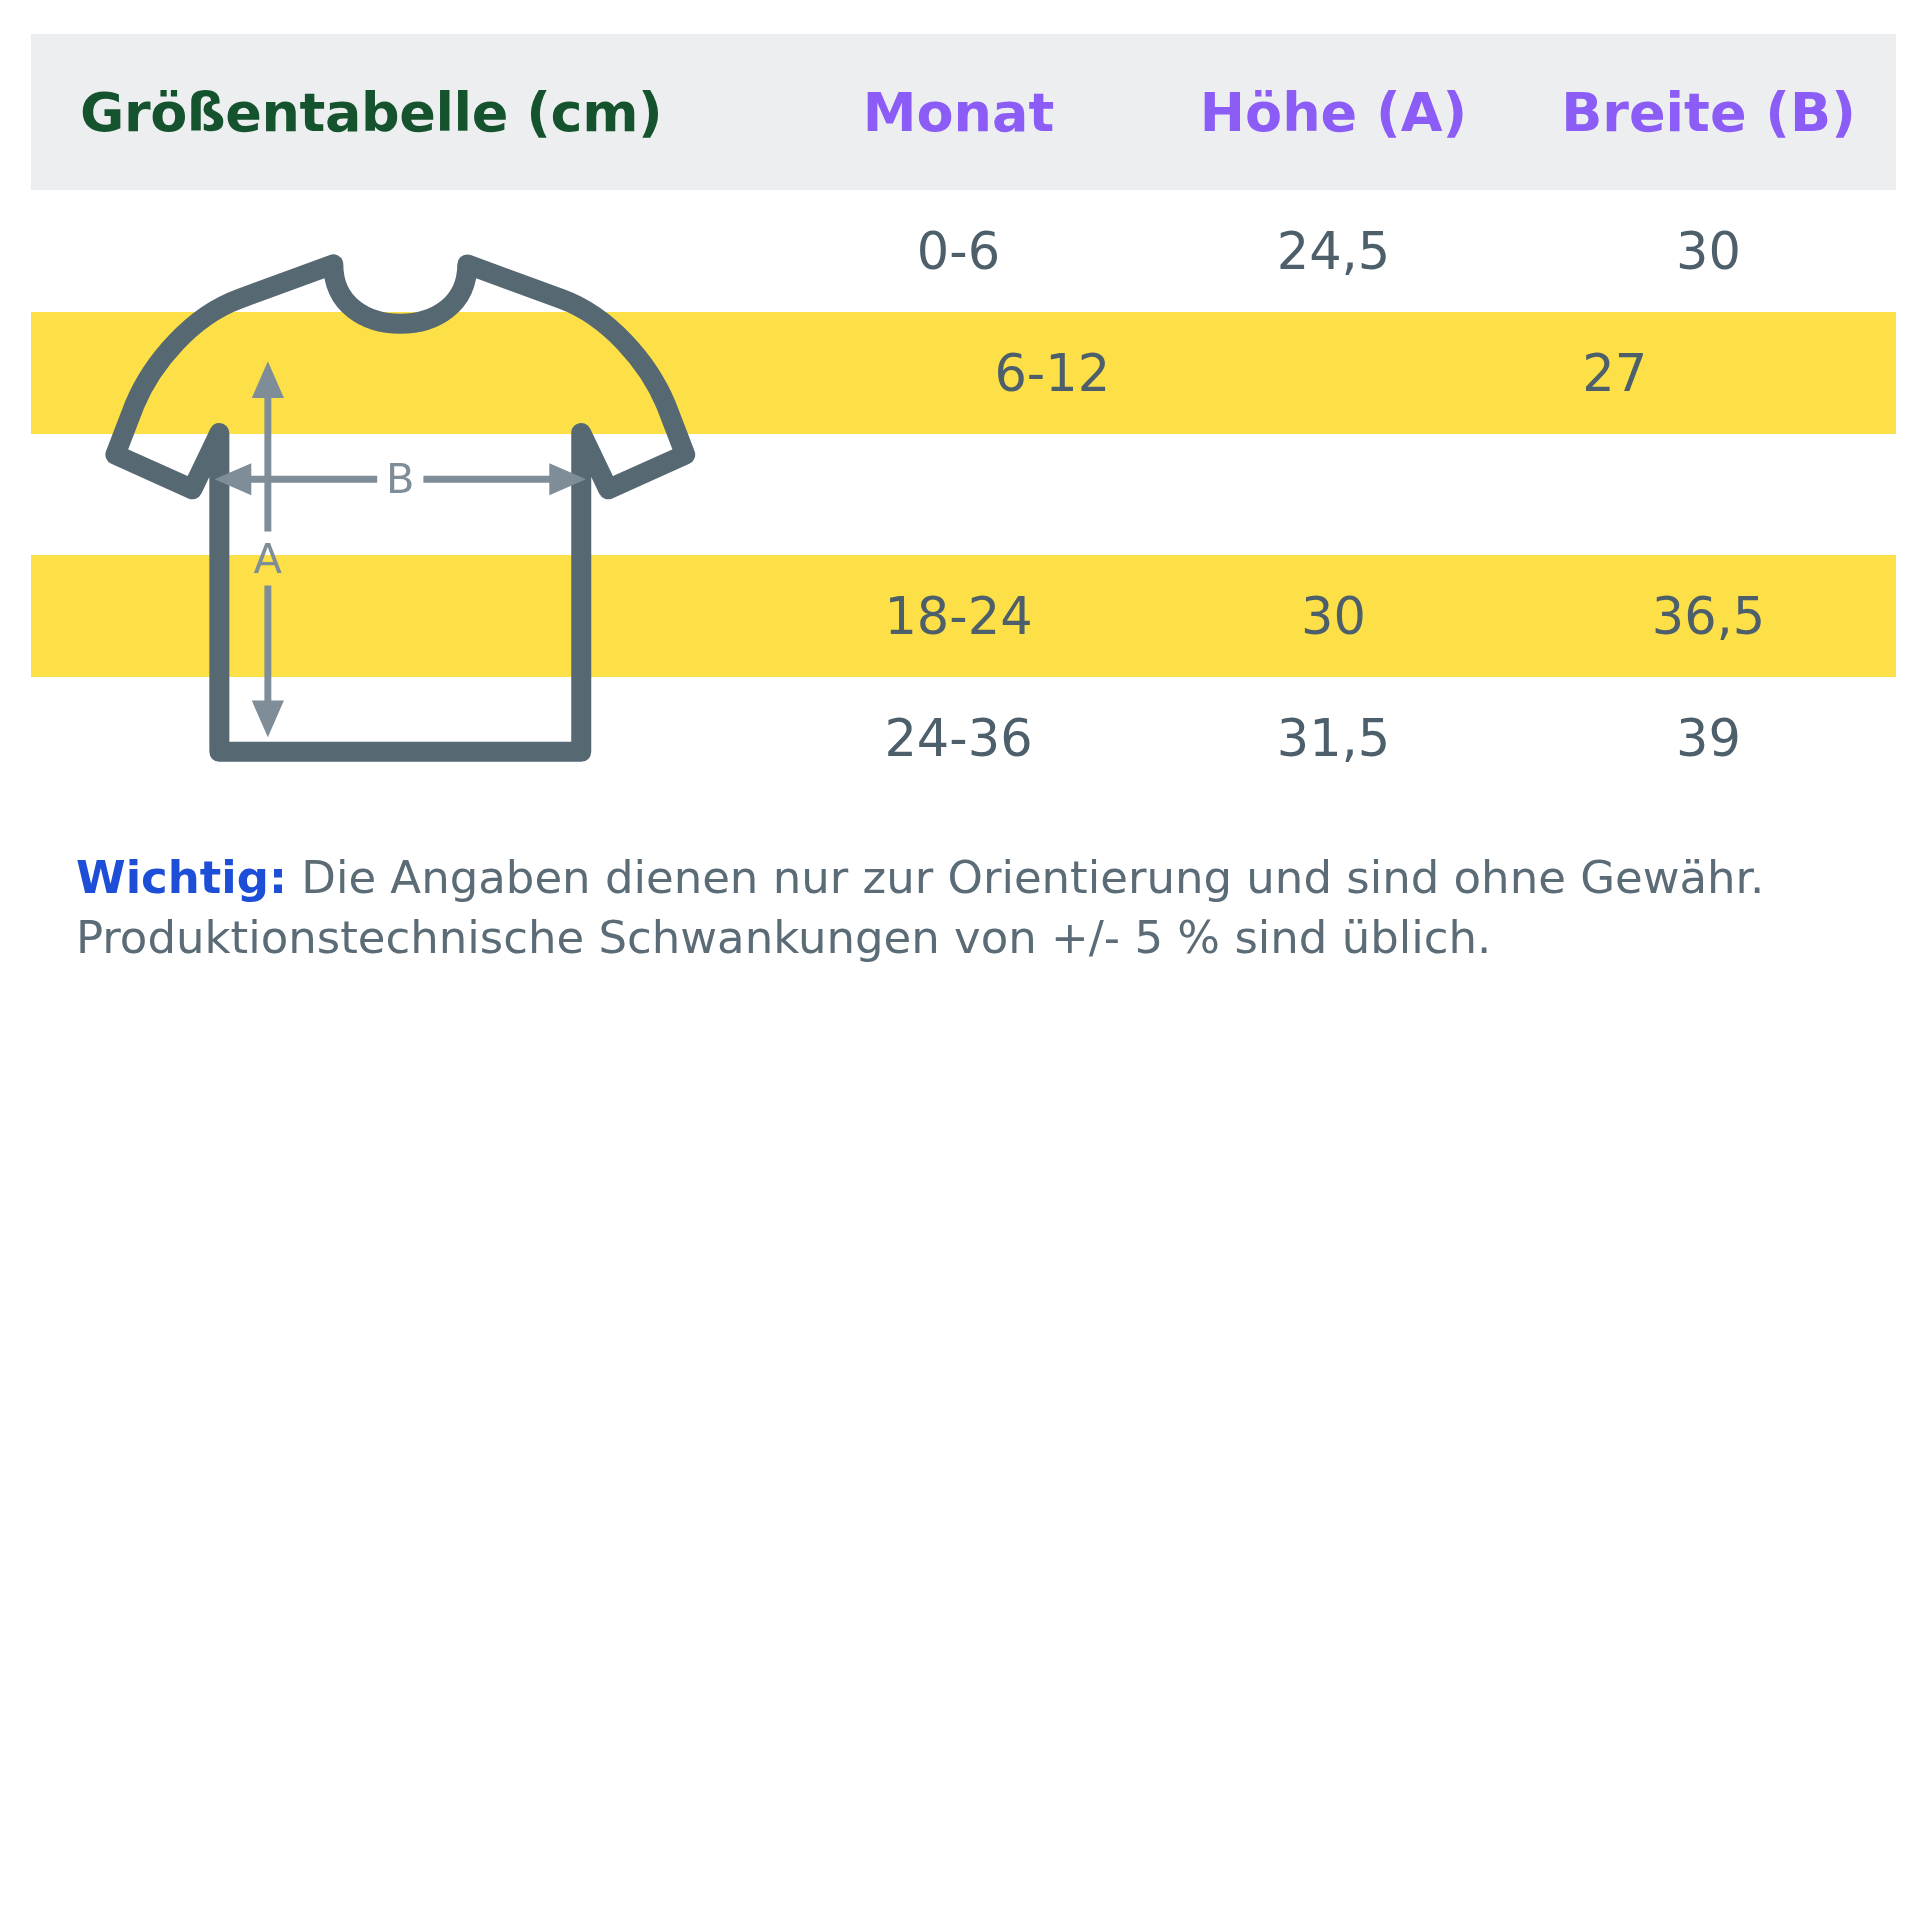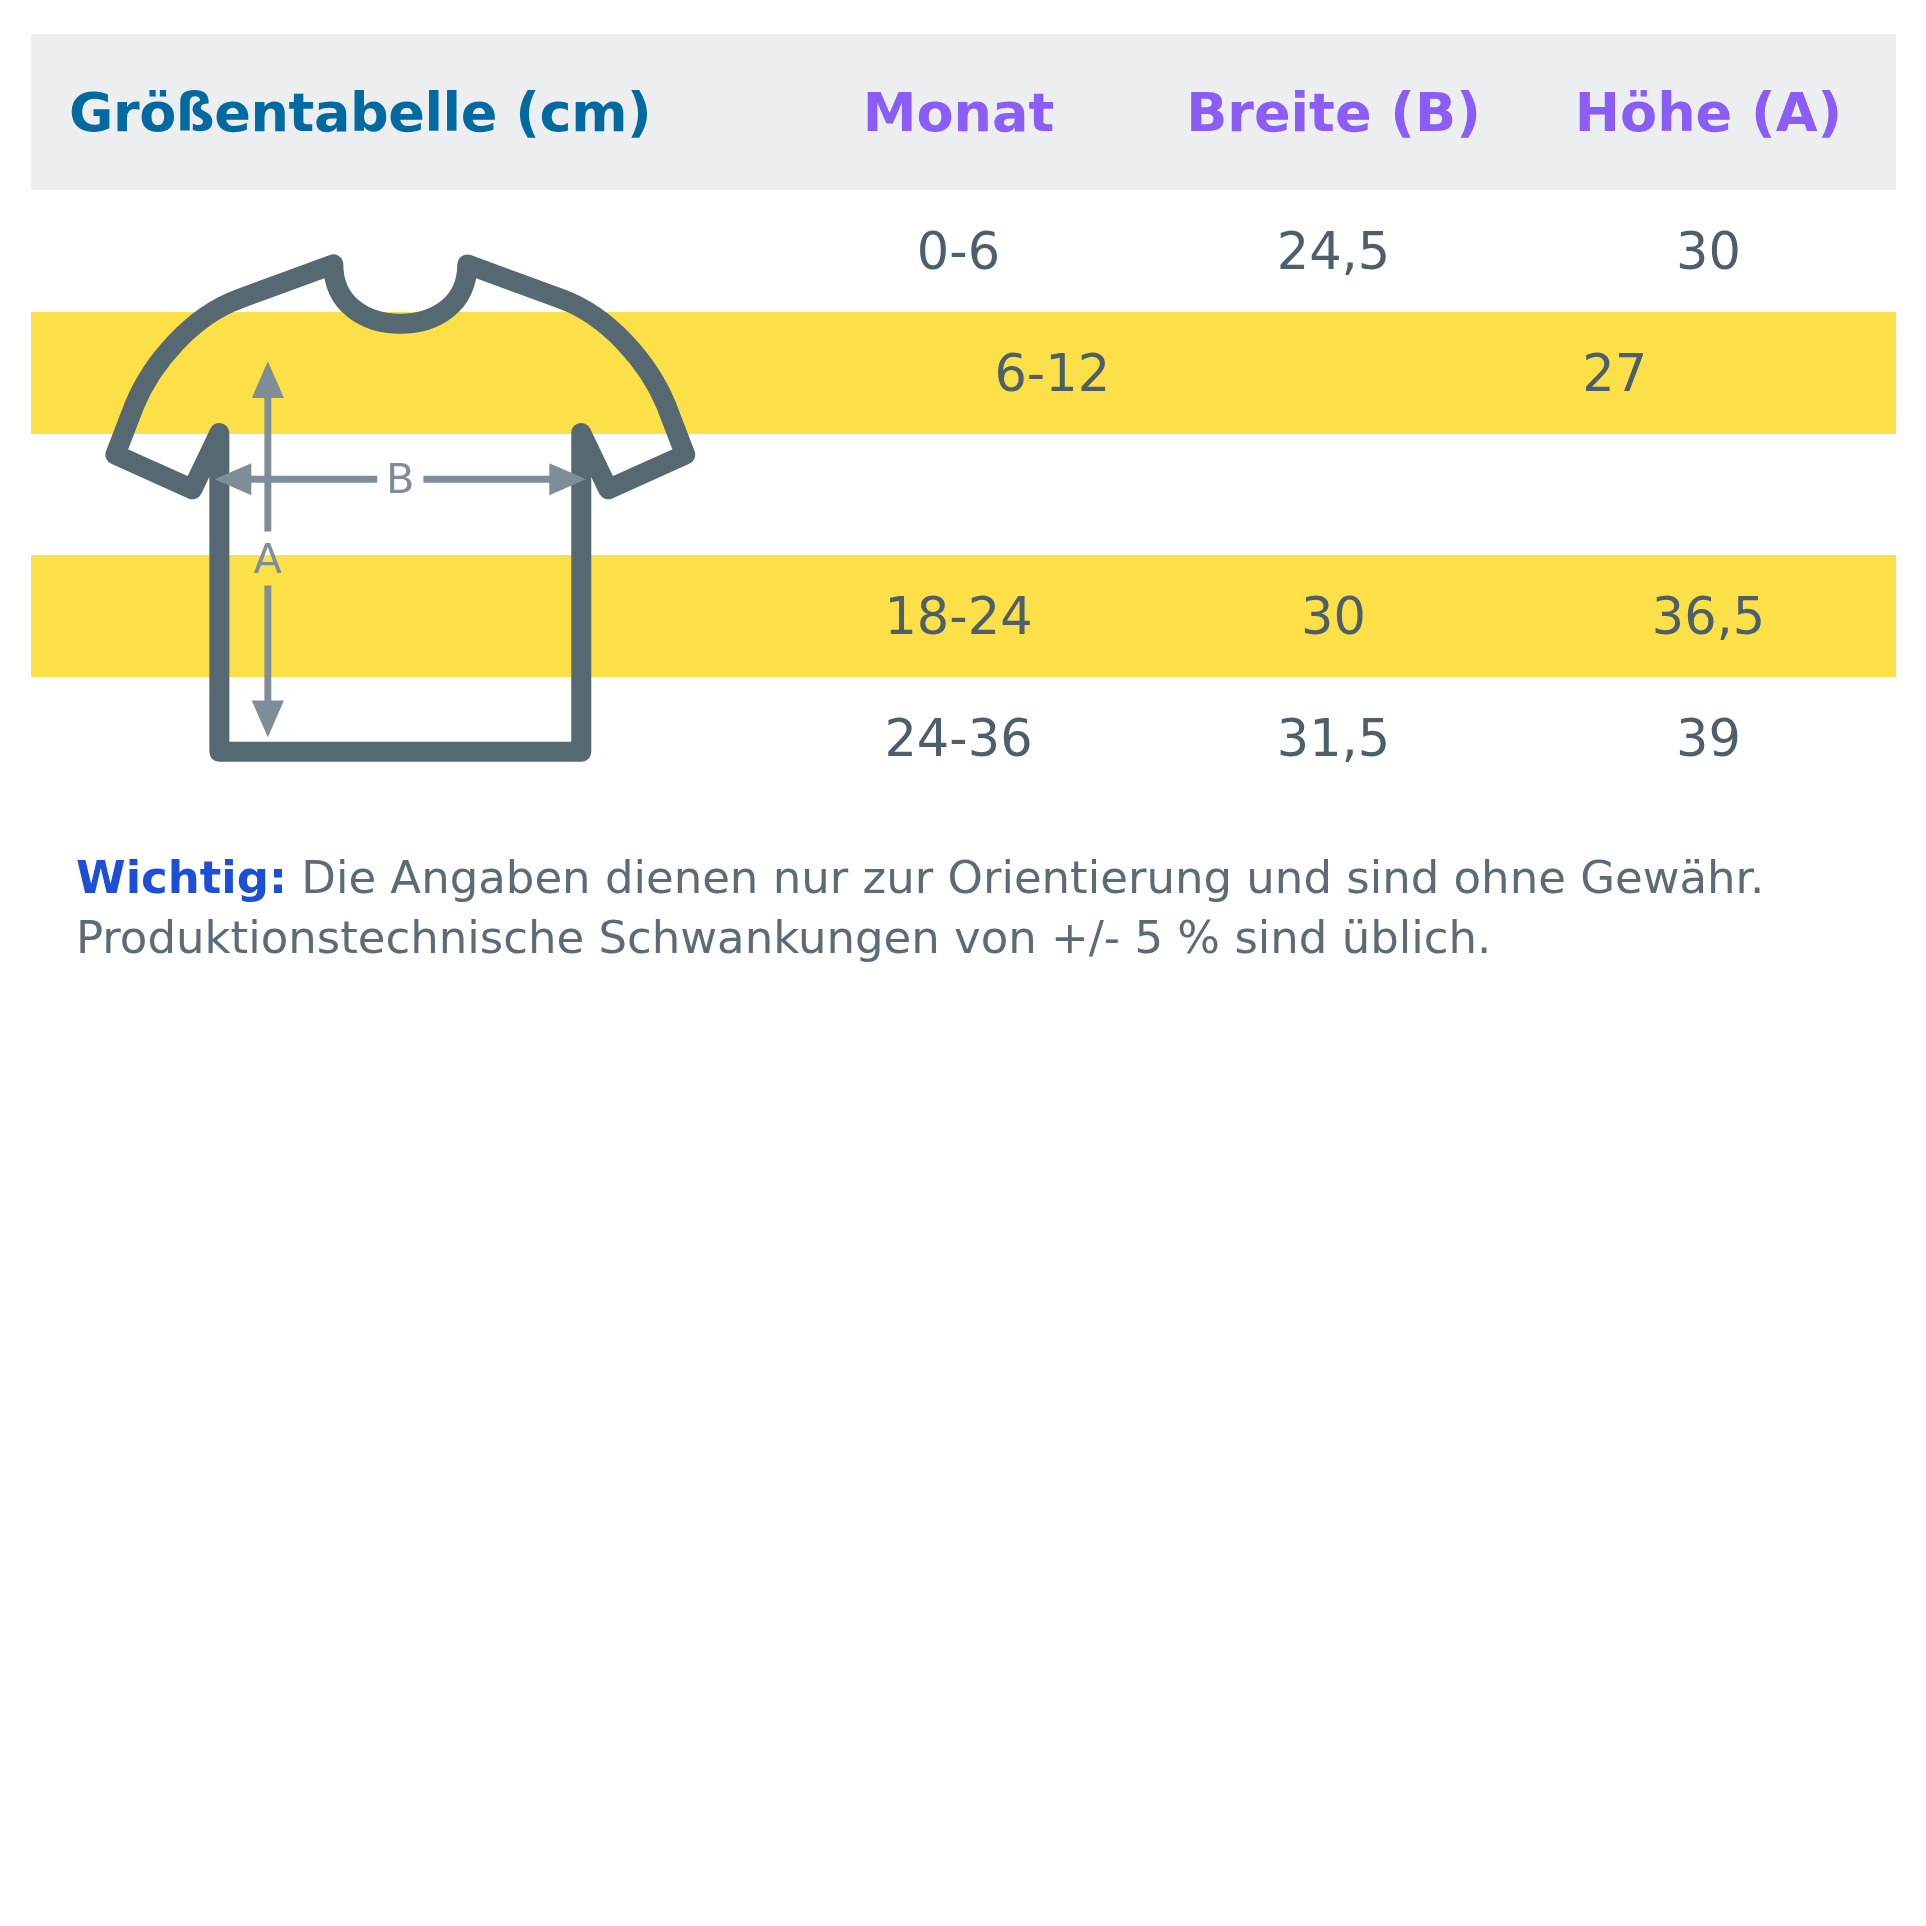--- a/index.html
+++ b/index.html
@@ -37,25 +37,25 @@
     position: absolute;
     left: 31px;
     top: 34px;
     width: 1865px;
     height: 156px;
     display: flex;
     align-items: center;
   }
   .h-title {
     width: 740px;
-    padding-left: 38px;
+    padding-left: 49px;
     box-sizing: border-box;
     font-size: 54px;
     font-weight: bold;
-    color: #0369a1;
+    color: #14532d;
     letter-spacing: -0.4px;
     white-space: nowrap;
   }
   .h-col {
     flex: 1;
     text-align: center;
     font-size: 54px;
     font-weight: bold;
     color: #8b5cf6;
     white-space: nowrap;
@@ -118,22 +118,22 @@
 </head>
 <body>
 
 <div class="sheet">
 
   <div class="header-band"></div>
 
   <div class="header-row">
     <div class="h-title">Größentabelle (cm)</div>
     <div class="h-col">Monat</div>
+    <div class="h-col">Höhe (A)</div>
     <div class="h-col">Breite (B)</div>
-    <div class="h-col">Höhe (A)</div>
   </div>
 
   <div class="table-area">
 
     <div class="row" style="top:0px;">
       <div class="spacer"></div>
       <div class="cell">0-6</div>
       <div class="cell">24,5</div>
       <div class="cell">30</div>
     </div>

